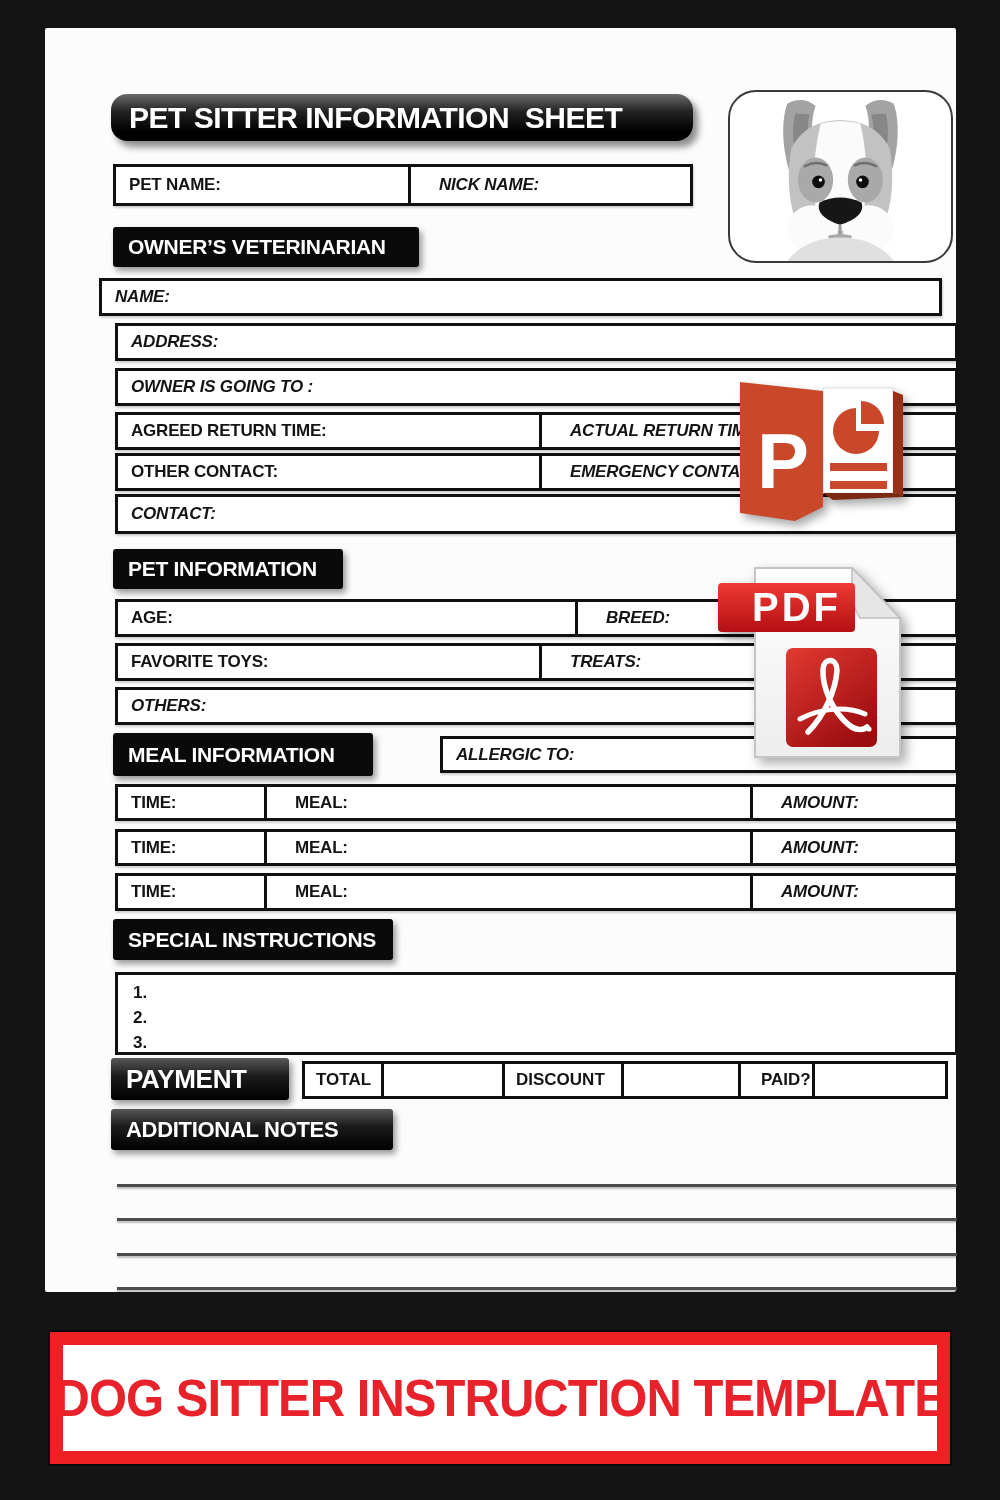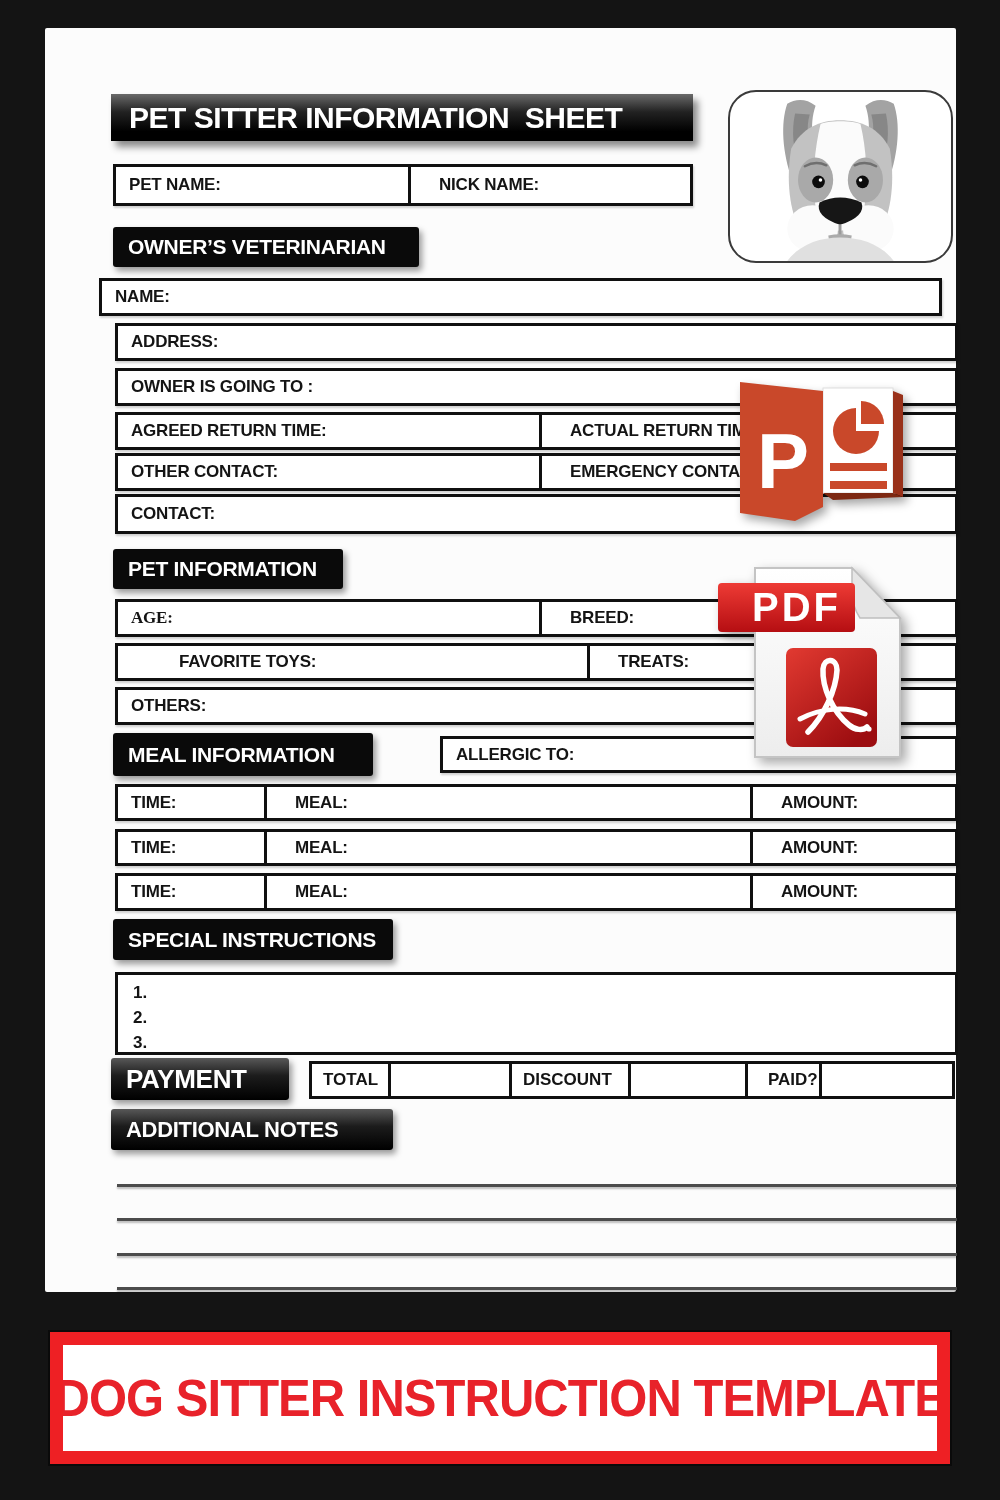--- a/index.html
+++ b/index.html
@@ -8,32 +8,32 @@
   #page{position:absolute;left:45px;top:28px;width:911px;height:1264px;background:#fcfcfc;border-radius:2px;}
   .black-label{position:absolute;background:linear-gradient(180deg,#585858 0%,#1c1c1c 42%,#000 100%);
                color:#fff;font-weight:bold;display:flex;align-items:center;padding-left:15px;
                letter-spacing:-0.3px;border-radius:3px;box-shadow:3px 4px 6px rgba(0,0,0,.40);box-sizing:border-box;}
   .flat{background:#0a0a0a;}
   .row{position:absolute;background:#fff;border:3px solid #101010;display:flex;align-items:stretch;
        box-sizing:border-box;box-shadow:1px 2px 2px rgba(0,0,0,.18);gap:15px;}
   .cell{display:flex;align-items:center;padding-left:13px;font-weight:bold;font-size:17px;color:#141414;
         letter-spacing:-0.2px;box-sizing:border-box;}
   .vdiv{border-right:3px solid #101010;}
-  .fill{flex:1;}
+  .fill{flex:1;font-style:italic;}
   .title-bar{position:absolute;left:66px;top:66px;width:582px;height:47px;
              background:linear-gradient(180deg,#6a6a6a 0%,#222 38%,#000 80%);
-             border-radius:0;box-shadow:5px 6px 7px rgba(0,0,0,.45);
+             border-radius:16px;box-shadow:5px 6px 7px rgba(0,0,0,.45);
              display:flex;align-items:center;padding-left:18px;box-sizing:border-box;}
   .title-bar span{color:#fff;font-weight:bold;font-size:30px;letter-spacing:-0.5px;white-space:pre;}
   #dog-box{position:absolute;left:683px;top:62px;width:225px;height:173px;background:#fff;
            border:2px solid #3a3a3a;border-radius:28px;overflow:hidden;box-sizing:border-box;}
   .payment-cells{position:absolute;left:252px;top:1033px;height:38px;display:flex;}
   .pcell{border:3px solid #101010;background:#fff;box-sizing:border-box;margin-left:-3px;
          display:flex;align-items:center;padding-left:11px;font-weight:bold;font-size:17px;color:#141414;}
-  .pcell:first-child{margin-left:12px;}
+  .pcell:first-child{margin-left:5px;}
   .note-line{position:absolute;left:72px;width:840px;height:3px;background:#4c4c4c;
              box-shadow:0 2px 2px rgba(0,0,0,.25);}
   #banner{position:absolute;left:50px;top:1332px;width:900px;height:132px;background:#ee2024;
           box-shadow:0 0 0 2px #0a0a0a;}
   #banner-inner{position:absolute;left:13px;top:13px;right:13px;bottom:13px;background:#fff;
                 display:flex;align-items:center;justify-content:center;overflow:hidden;}
   #banner-text{color:#e8222a;font-weight:bold;font-size:51px;letter-spacing:-1px;white-space:nowrap;
                transform:scaleX(0.96);}
   .overlay{position:absolute;z-index:6;}
   .instr{position:absolute;left:70px;top:944px;width:843px;height:83px;background:#fff;
@@ -133,28 +133,28 @@
       <div class="cell fill">
           <span>CONTACT:</span>
         </div>
     </div>
 
     <div class="black-label flat" style="left:68px;top:521px;width:230px;height:40px;font-size:21px;">
         <span>PET INFORMATION</span>
       </div>
 
     <div class="row" style="left:70px;top:571px;width:843px;height:38px;">
-      <div class="cell vdiv" style="width:424px;font-family:Liberation Serif, serif;">
+      <div class="cell vdiv" style="width:460px;">
           <span>AGE:</span>
         </div>
       <div class="cell fill">
           <span>BREED:</span>
         </div>
     </div>
-    <div class="row" style="left:70px;top:615px;width:843px;height:38px;padding-left:48px;">
+    <div class="row" style="left:70px;top:615px;width:843px;height:38px;">
       <div class="cell vdiv" style="width:424px;">
           <span>FAVORITE TOYS:</span>
         </div>
       <div class="cell fill">
           <span>TREATS:</span>
         </div>
     </div>
     <div class="row" style="left:70px;top:659px;width:843px;height:38px;">
       <div class="cell fill">
           <span>OTHERS:</span>

